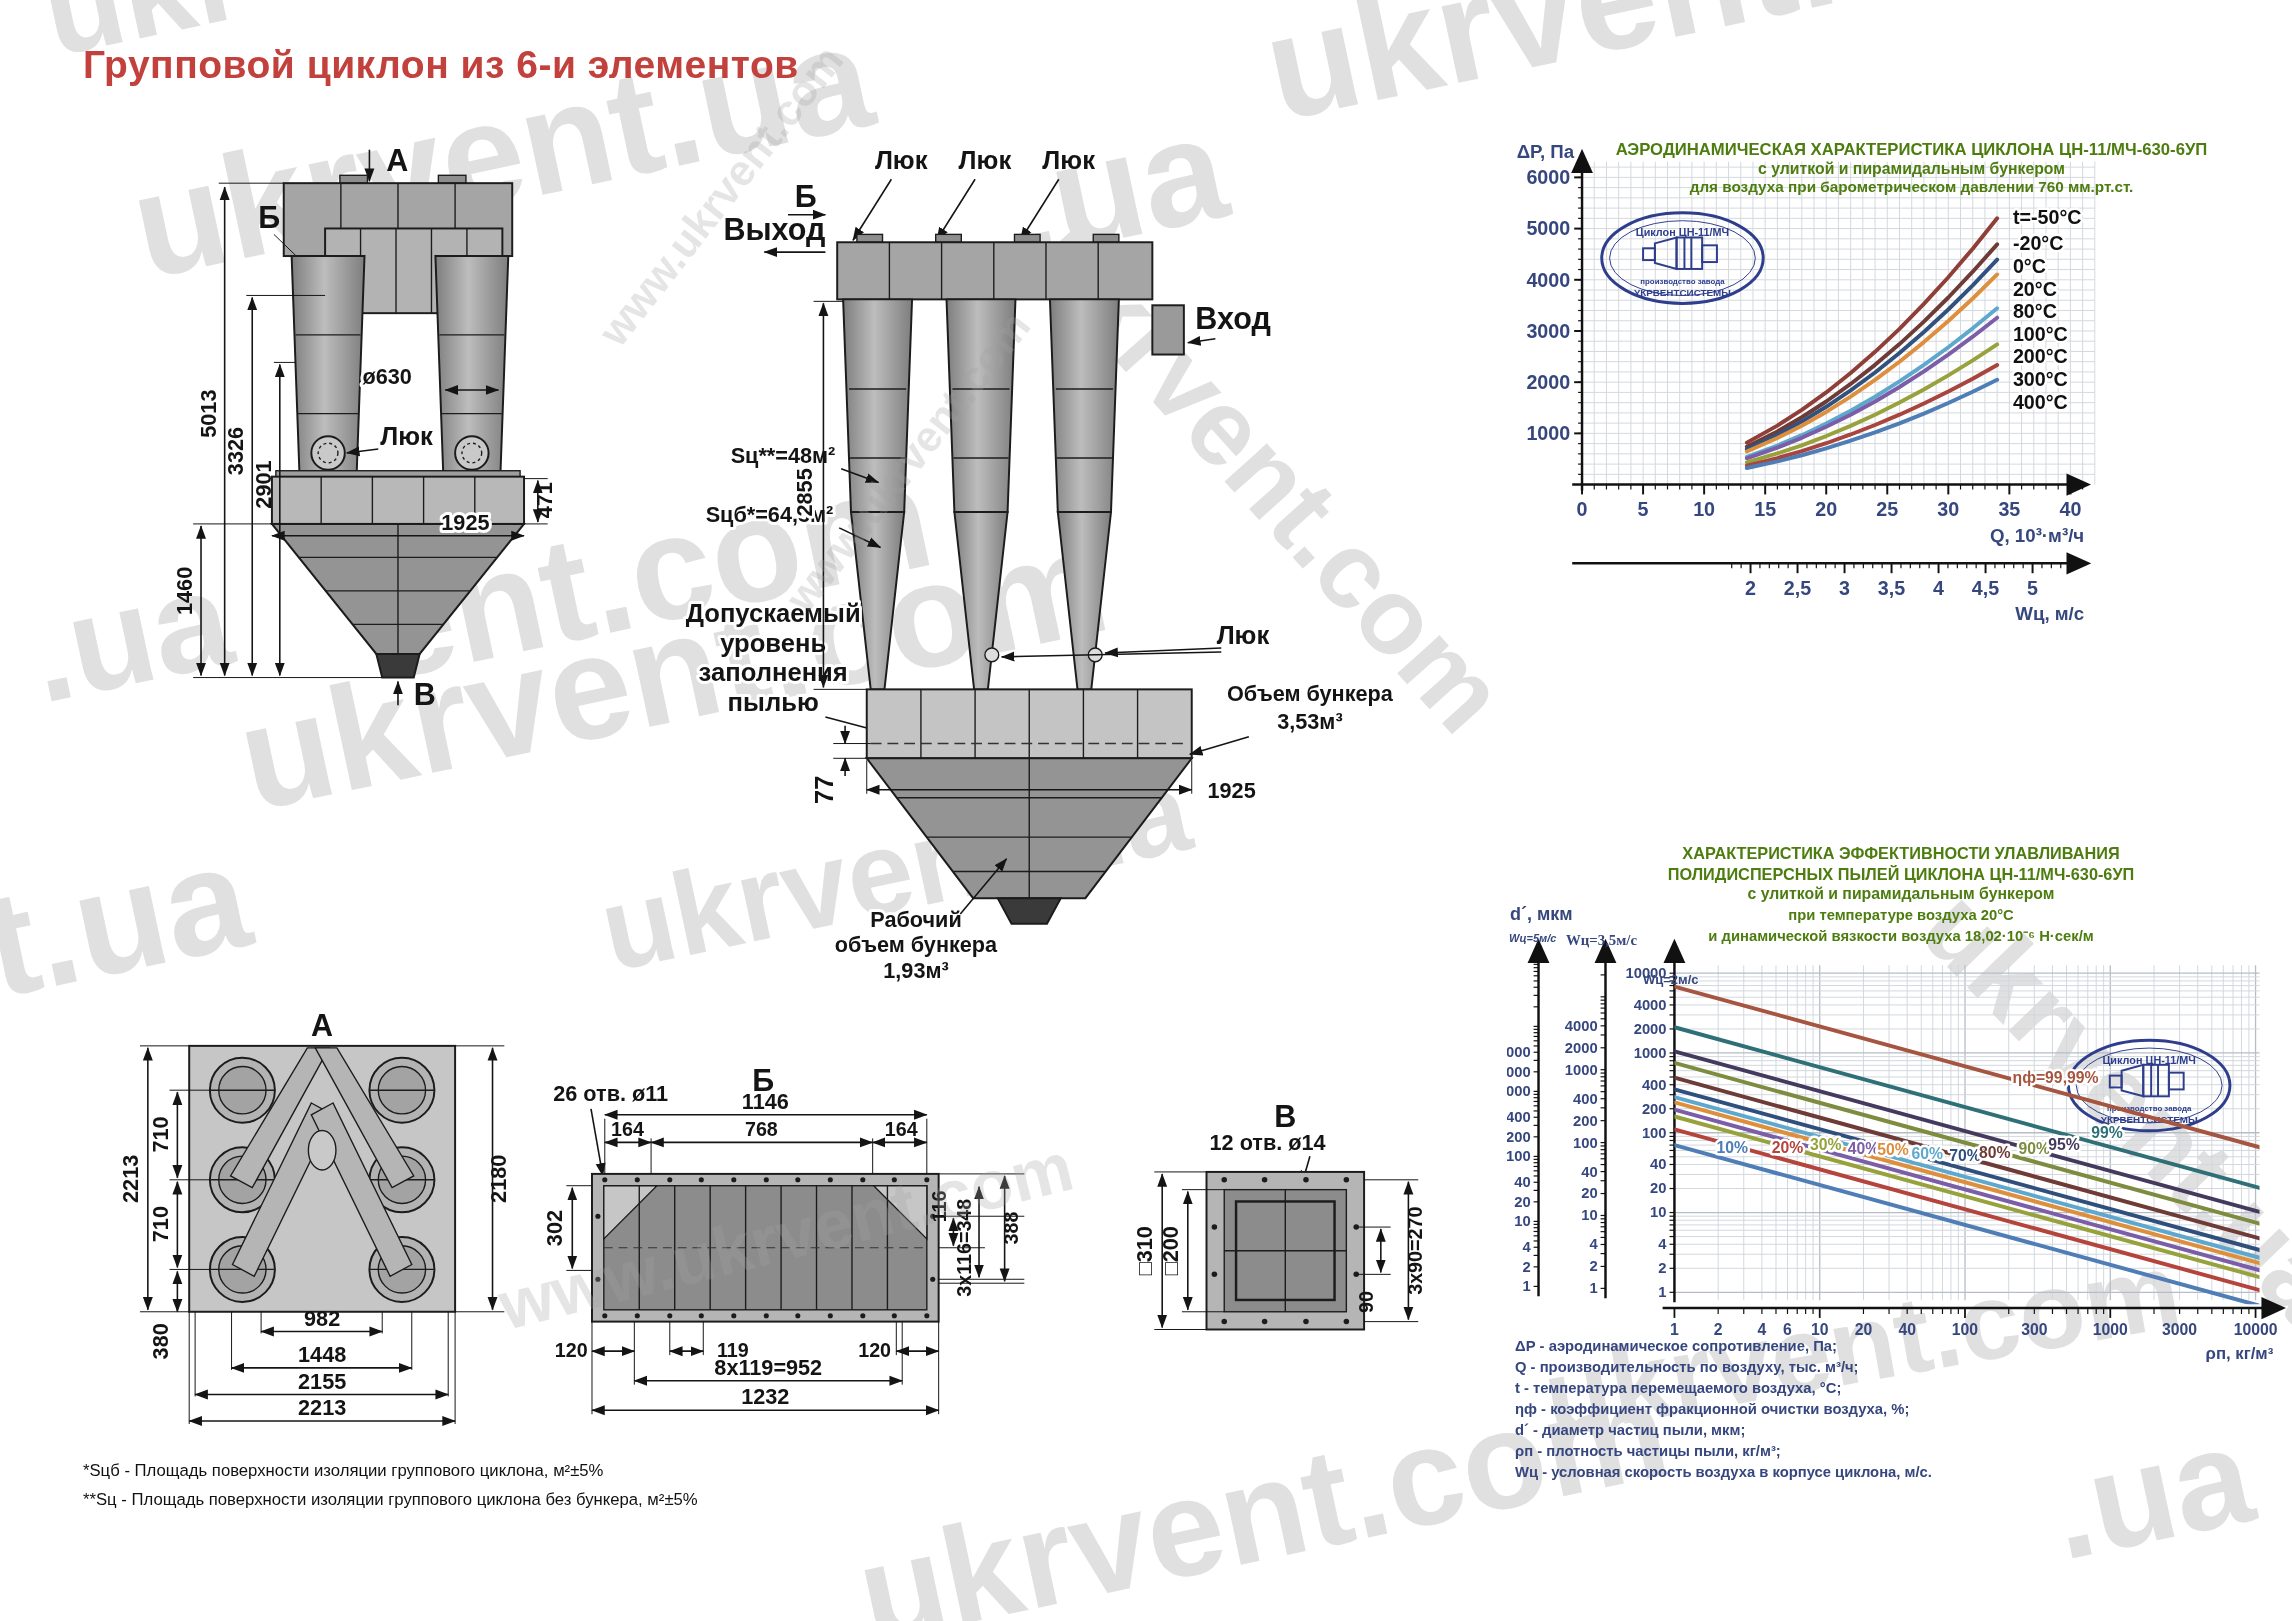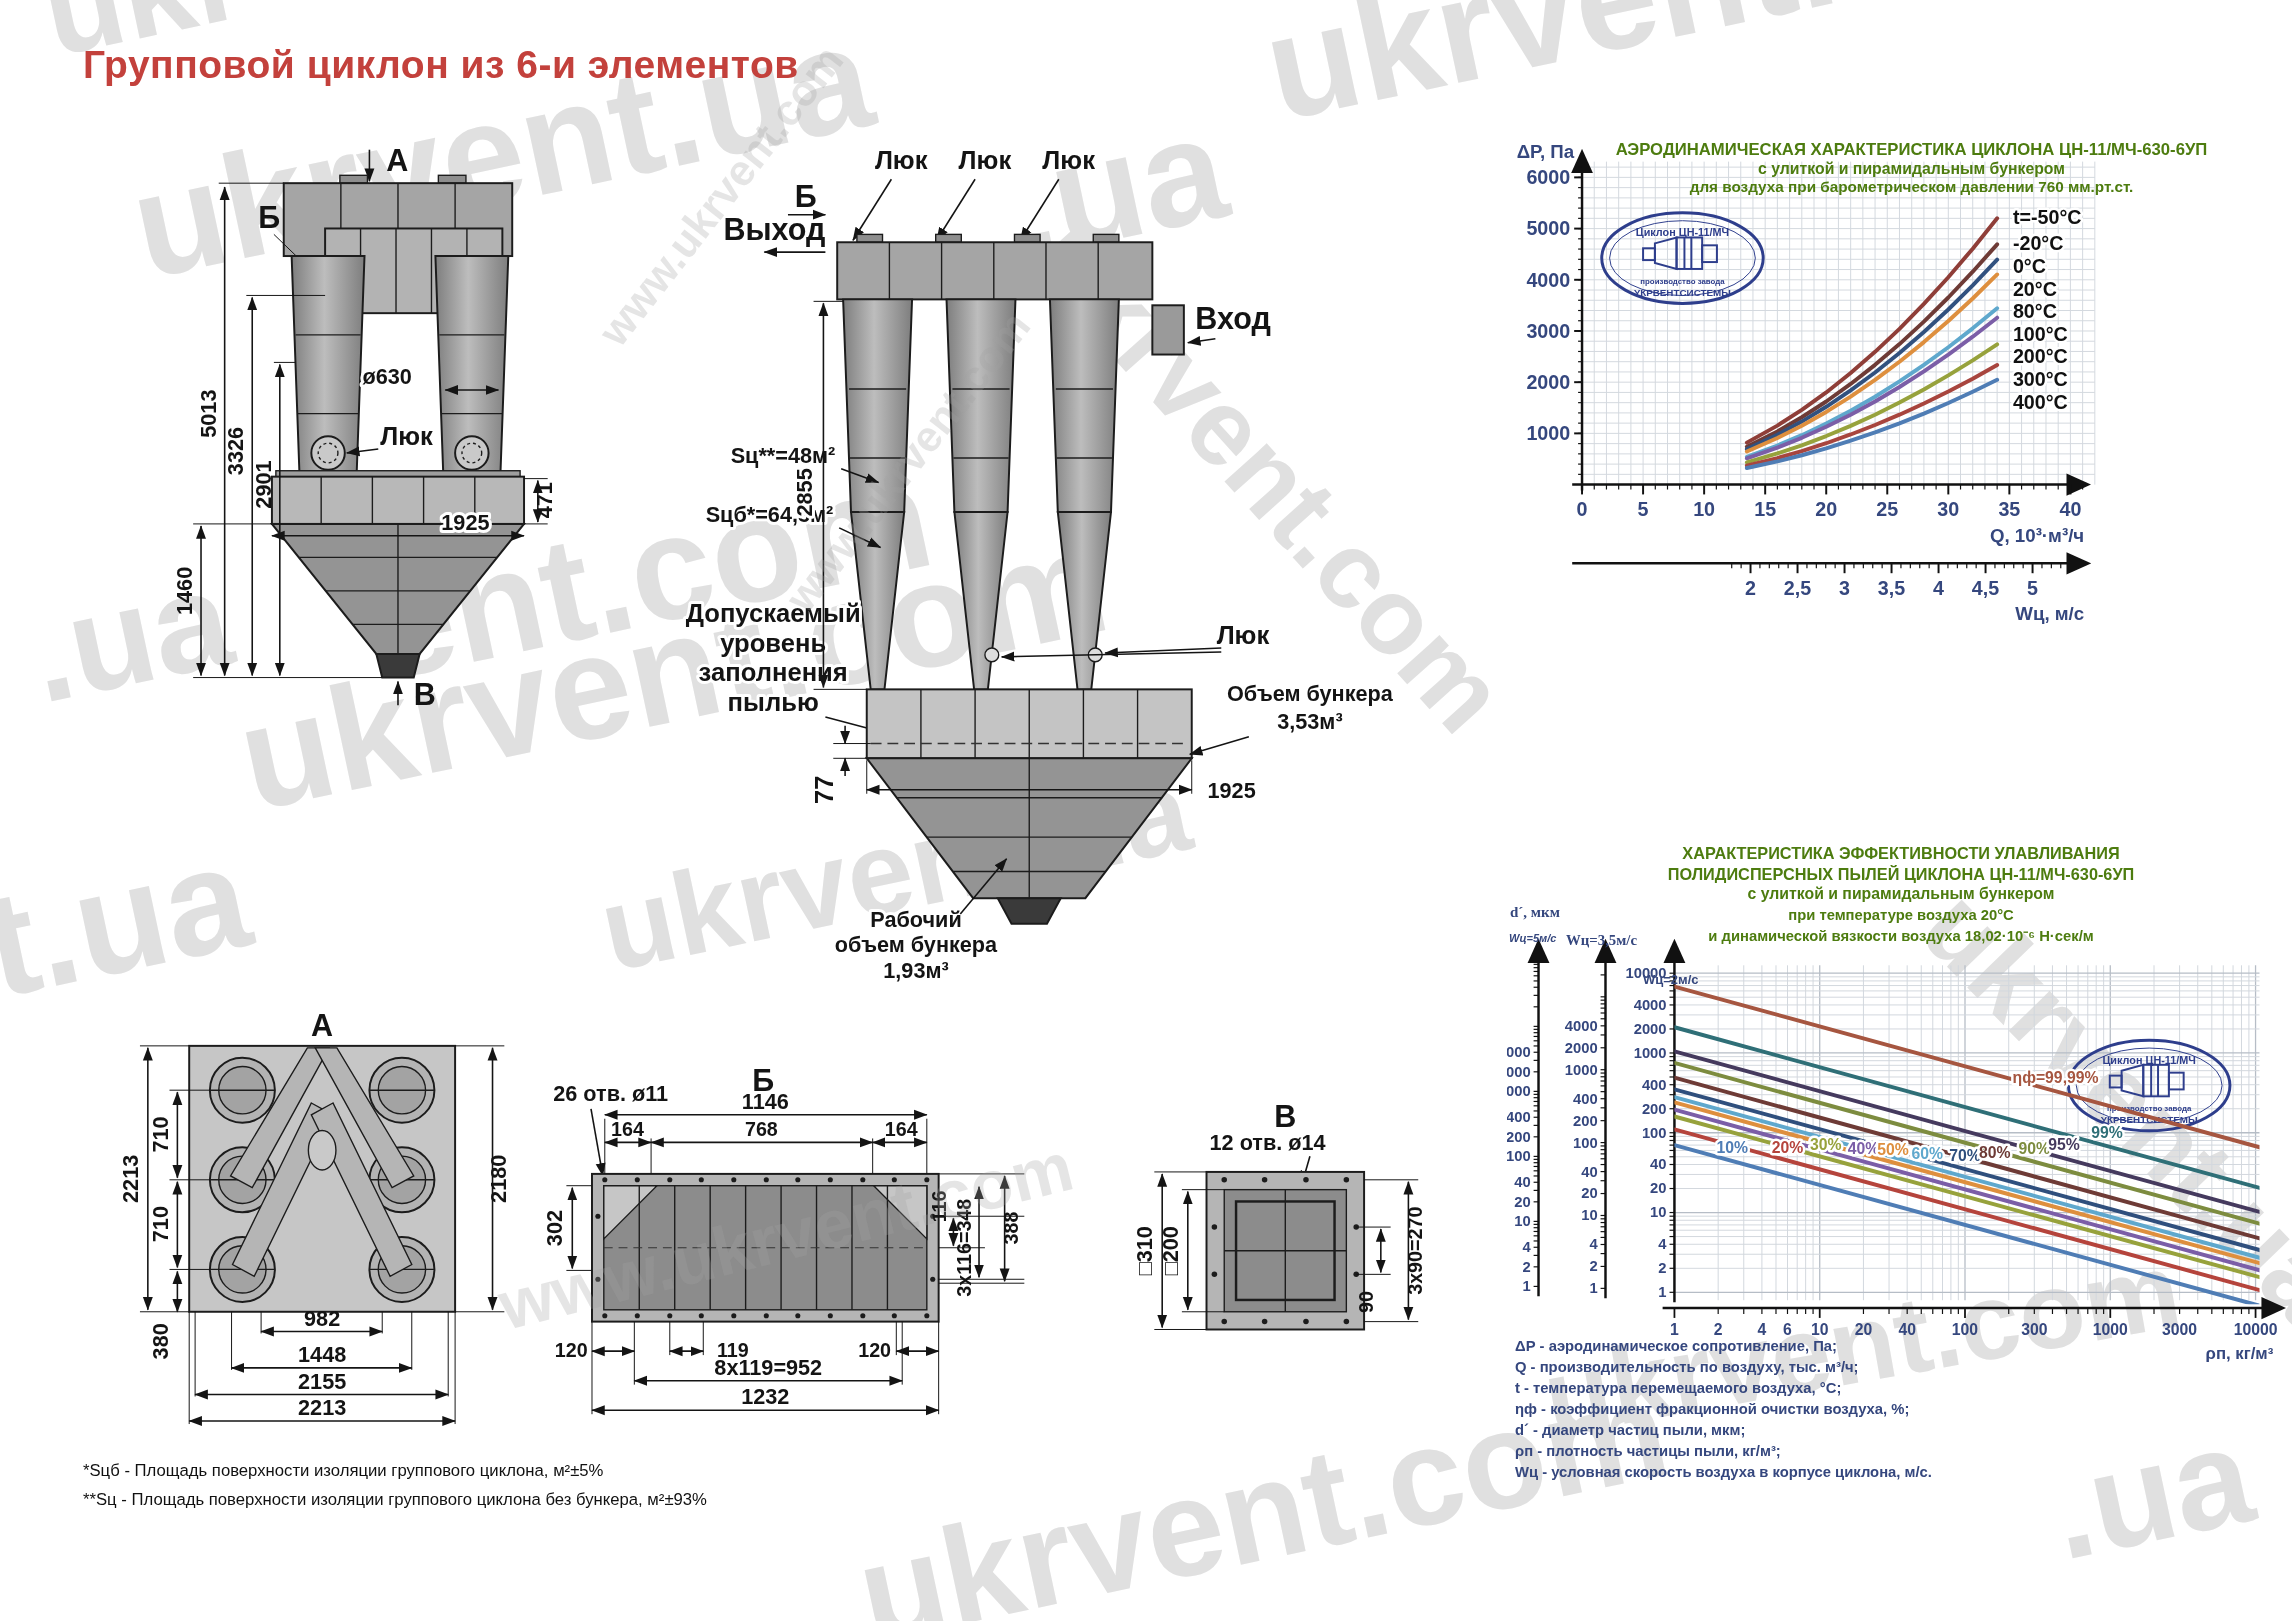--- a/index.html
+++ b/index.html
@@ -692,21 +692,21 @@
     <text x="503.6" y="274.964" font-size="20" fill="#111" text-anchor="start" font-weight="bold" style="paint-order:stroke;stroke:#fff;stroke-width:5px;stroke-linejoin:round">400°C</text>
   </svg>
 
 <div id="eff-title" class="abs c-title">
   <div class="t1">ХАРАКТЕРИСТИКА  ЭФФЕКТИВНОСТИ УЛАВЛИВАНИЯ</div>
   <div class="t2">ПОЛИДИСПЕРСНЫХ ПЫЛЕЙ ЦИКЛОНА ЦН-11/МЧ-630-6УП</div>
   <div class="t3">с улиткой и пирамидальным бункером</div>
   <div class="t4">при температуре воздуха 20°С</div>
   <div class="t5">и динамической вязкости воздуха  18,02·10⁻⁶ Н·сек/м</div>
 </div>
-<div class="abs blue-lab" style="left:1510px;top:904px;font-size:15px;font-family:Liberation Serif, serif;">d´, мкм</div>
+<div class="abs blue-lab" style="left:1510px;top:904px;font-size:18px;">d´, мкм</div>
 <div class="abs blue-lab" style="left:1509px;top:932px;font-size:11px;font-style:italic;">Wц=5м/с</div>
 <div class="abs blue-lab" style="left:1566px;top:932px;font-size:14.8px;font-family:Liberation Serif, serif;">Wц=3,5м/с</div>
 <div class="abs blue-lab" style="left:1643px;top:972px;font-size:13px;">Wц=2м/с</div>
 <svg id="eff" class="abs chart-svg" style="left:1507px;top:837px;" width="785" height="690" viewBox="0 0 797 700">
   <defs>
     <marker id="ce" viewBox="0 0 10 10" refX="8" refY="5" markerWidth="10" markerHeight="10" orient="auto">
       <path d="M0,0.5 L10,5 L0,9.5 z" fill="#111"></path>
       </marker>
     <clipPath id="effclip">
         <rect x="170" y="128" width="594" height="346"></rect>
@@ -1047,21 +1047,21 @@
   <div>Q - производительность по воздуху, тыс. м³/ч;</div>
   <div>t - температура перемещаемого воздуха, °С;</div>
   <div>ηф - коэффициент фракционной очистки воздуха, %;</div>
   <div>d´ - диаметр частиц пыли, мкм;</div>
   <div>ρп - плотность частицы пыли, кг/м³;</div>
   <div>Wц - условная скорость воздуха в корпусе циклона, м/с.</div>
 </div>
 
 <div id="footnotes" class="abs">
   <div>*Sцб - Площадь поверхности изоляции группового циклона, м²±5%</div>
-  <div>**Sц - Площадь поверхности изоляции группового циклона без бункера, м²±93%</div>
+  <div>**Sц - Площадь поверхности изоляции группового циклона без бункера, м²±5%</div>
 </div>
 
 <div id="wm-front">
     <div class="wm" style="left: 589px; top: 325px; font-size: 43px; transform: rotate(-52deg); color: rgba(160, 160, 160, 0.28);">www.ukrvent.com</div>
     <div class="wm" style="left: 776px; top: 591px; font-size: 43px; transform: rotate(-52deg); color: rgba(160, 160, 160, 0.28);">www.ukrvent.com</div>
     <div class="wm" style="left: 491px; top: 1269px; font-size: 69px; transform: rotate(-14deg); color: rgba(160, 160, 160, 0.28);">www.ukrvent.com</div>
   </div>
 
 
 </body></html>

